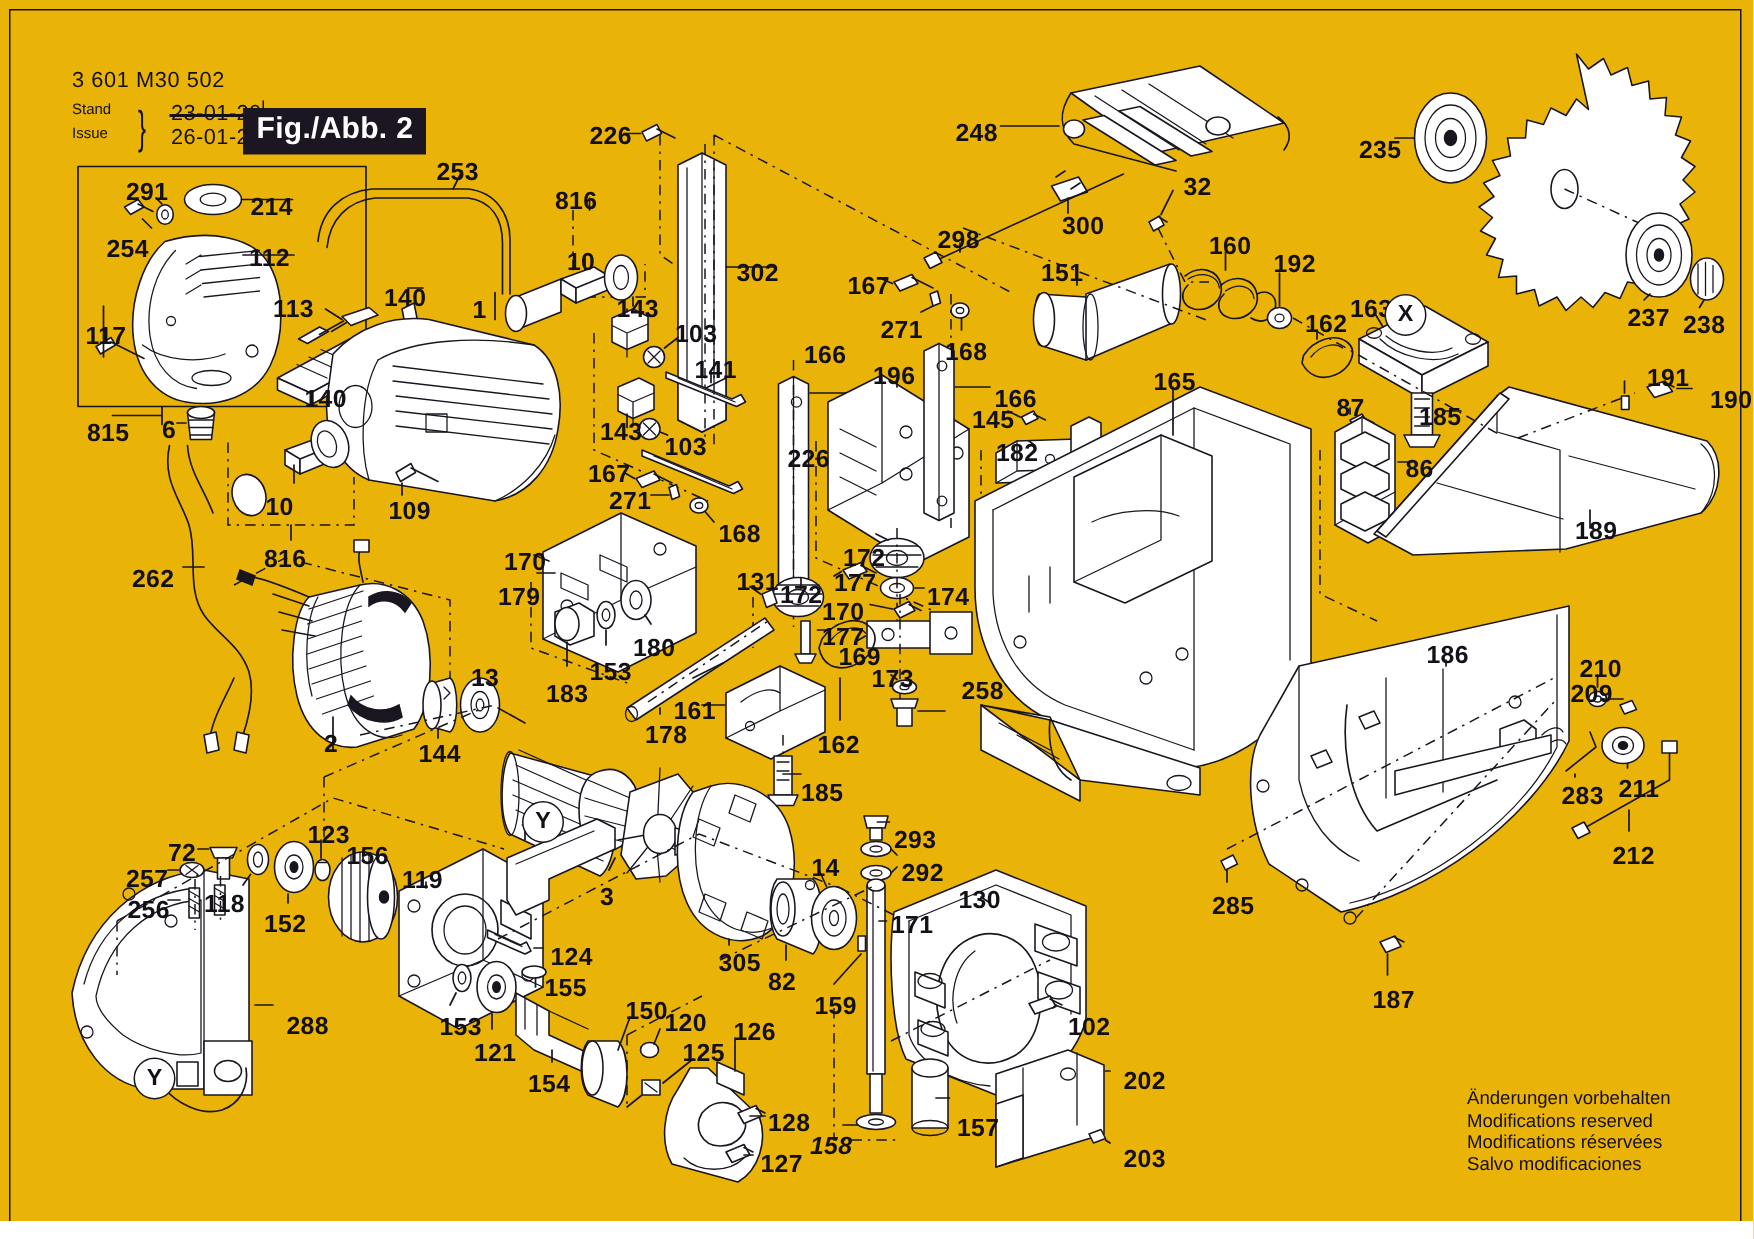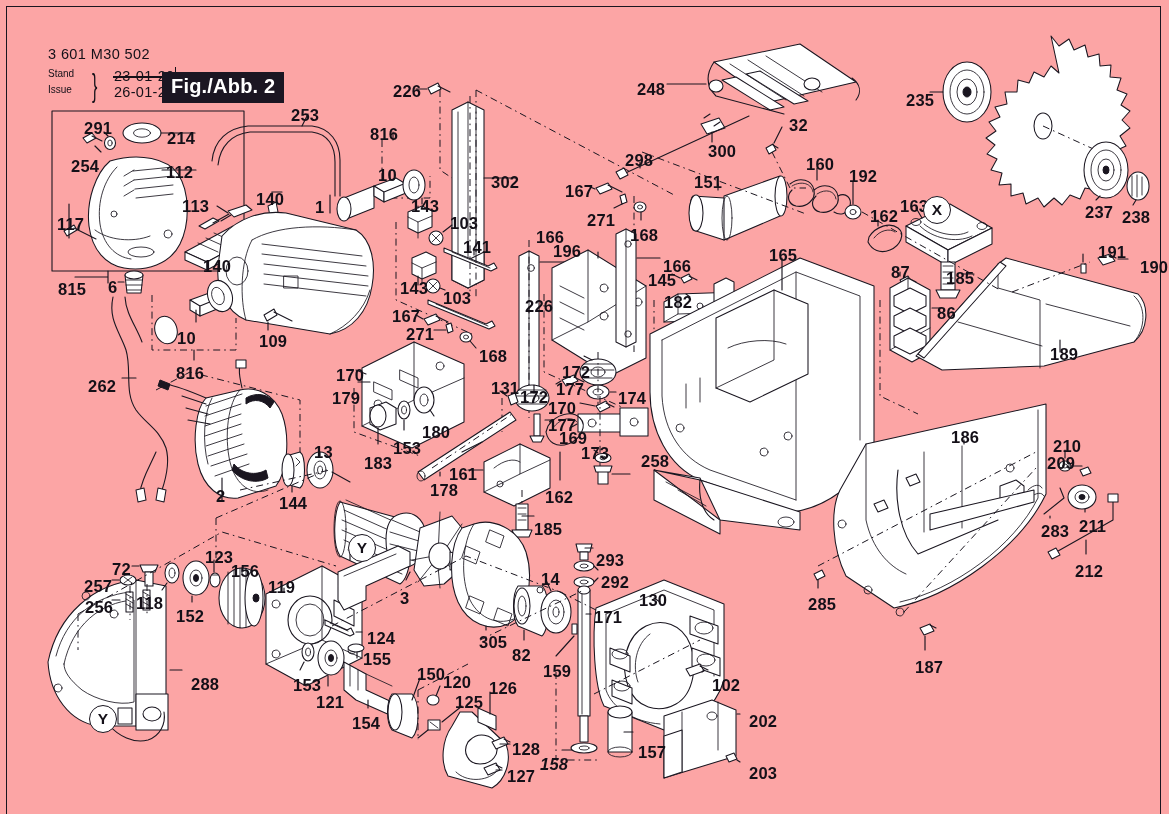--- a/index.html
+++ b/index.html
@@ -1,18 +1,18 @@
 <!DOCTYPE html>
 <html><head>
 <meta charset="utf-8">
 <title>Parts Diagram</title>
 <style>
   html,body{margin:0;padding:0;background:#fff;}
   body{font-family:"Liberation Sans",sans-serif;color:#141018;}
-  #page{position:relative;width:1169px;height:814px;background:#fca5a5;overflow:hidden;}
+  #page{position:relative;width:1169px;height:814px;background:#eab308;overflow:hidden;}
   #frame{position:absolute;left:6px;top:6px;width:1155px;height:812px;border:1.5px solid #1a1620;box-sizing:border-box;}
 
   
   #hdr{position:absolute;left:48px;top:46px;width:320px;}
   #docnum{font-size:14.5px;letter-spacing:.4px;white-space:nowrap;}
   #stand-blk{position:relative;margin-top:6px;height:36px;}
   .sti-lab{position:absolute;left:0;font-size:10px;}
   .sti-lab.r1{top:0;} .sti-lab.r2{top:16px;}
   .brace{position:absolute;left:44px;top:-1px;font-size:26px;line-height:36px;transform:scaleX(.62) scaleY(1.18);transform-origin:left center;}
   .sti-val{position:absolute;left:66px;font-size:14.5px;letter-spacing:.3px;}
@@ -53,20 +53,26 @@
     <div id="stand-blk">
       <span class="sti-lab r1">Stand</span>
       <span class="sti-lab r2">Issue</span>
       <span class="brace">}</span>
       <span class="sti-val r1"><span class="struck"><span>23-01-20</span><span class="tail"></span></span></span>
       <span class="sti-val r2">26-01-23</span>
     </div>
   </div>
   <div id="figbadge">Fig./Abb. 2</div>
 
+  <div id="notice">
+    <div>Änderungen vorbehalten</div>
+    <div>Modifications reserved</div>
+    <div>Modifications réservées</div>
+    <div>Salvo modificaciones</div>
+  </div>
 
   <svg id="art" viewBox="0 0 1169 826">
 
     <g>
       <rect class="ln2" x="52" y="111" width="192" height="160" fill="none"></rect>
       <path class="lead-t" d="M108 271 L108 283 M108 277 L75 277"></path>
     </g>
 
     <g>
       <ellipse class="fillw2" cx="142" cy="133" rx="19" ry="10"></ellipse>
@@ -948,21 +954,21 @@
       <div class="cal" style="left: 411px; top: 198px;">143</div>
       <div class="cal" style="left: 450px; top: 215px;">103</div>
       <div class="cal" style="left: 463px; top: 239px;">141</div>
       <div class="cal" style="left: 400px; top: 280px;">143</div>
       <div class="cal" style="left: 443px; top: 290px;">103</div>
       <div class="cal" style="left: 392px; top: 308px;">167</div>
       <div class="cal" style="left: 406px; top: 326px;">271</div>
       <div class="cal" style="left: 479px; top: 348px;">168</div>
       <div class="cal" style="left: 536px; top: 229px;">166</div>
       <div class="cal" style="left: 525px; top: 298px;">226</div>
-      <div class="cal" style="left: 553px; top: 243px;">196</div>
+      <div class="cal" style="left: 582px; top: 243px;">196</div>
       <div class="cal" style="left: 565px; top: 183px;">167</div>
       <div class="cal" style="left: 587px; top: 212px;">271</div>
       <div class="cal" style="left: 630px; top: 227px;">168</div>
       <div class="cal" style="left: 663px; top: 258px;">166</div>
       <div class="cal" style="left: 648px; top: 272px;">145</div>
       <div class="cal" style="left: 664px; top: 294px;">182</div>
       <div class="cal" style="left: 637px; top: 81px;">248</div>
       <div class="cal" style="left: 625px; top: 152px;">298</div>
       <div class="cal" style="left: 708px; top: 143px;">300</div>
       <div class="cal" style="left: 789px; top: 117px;">32</div>

